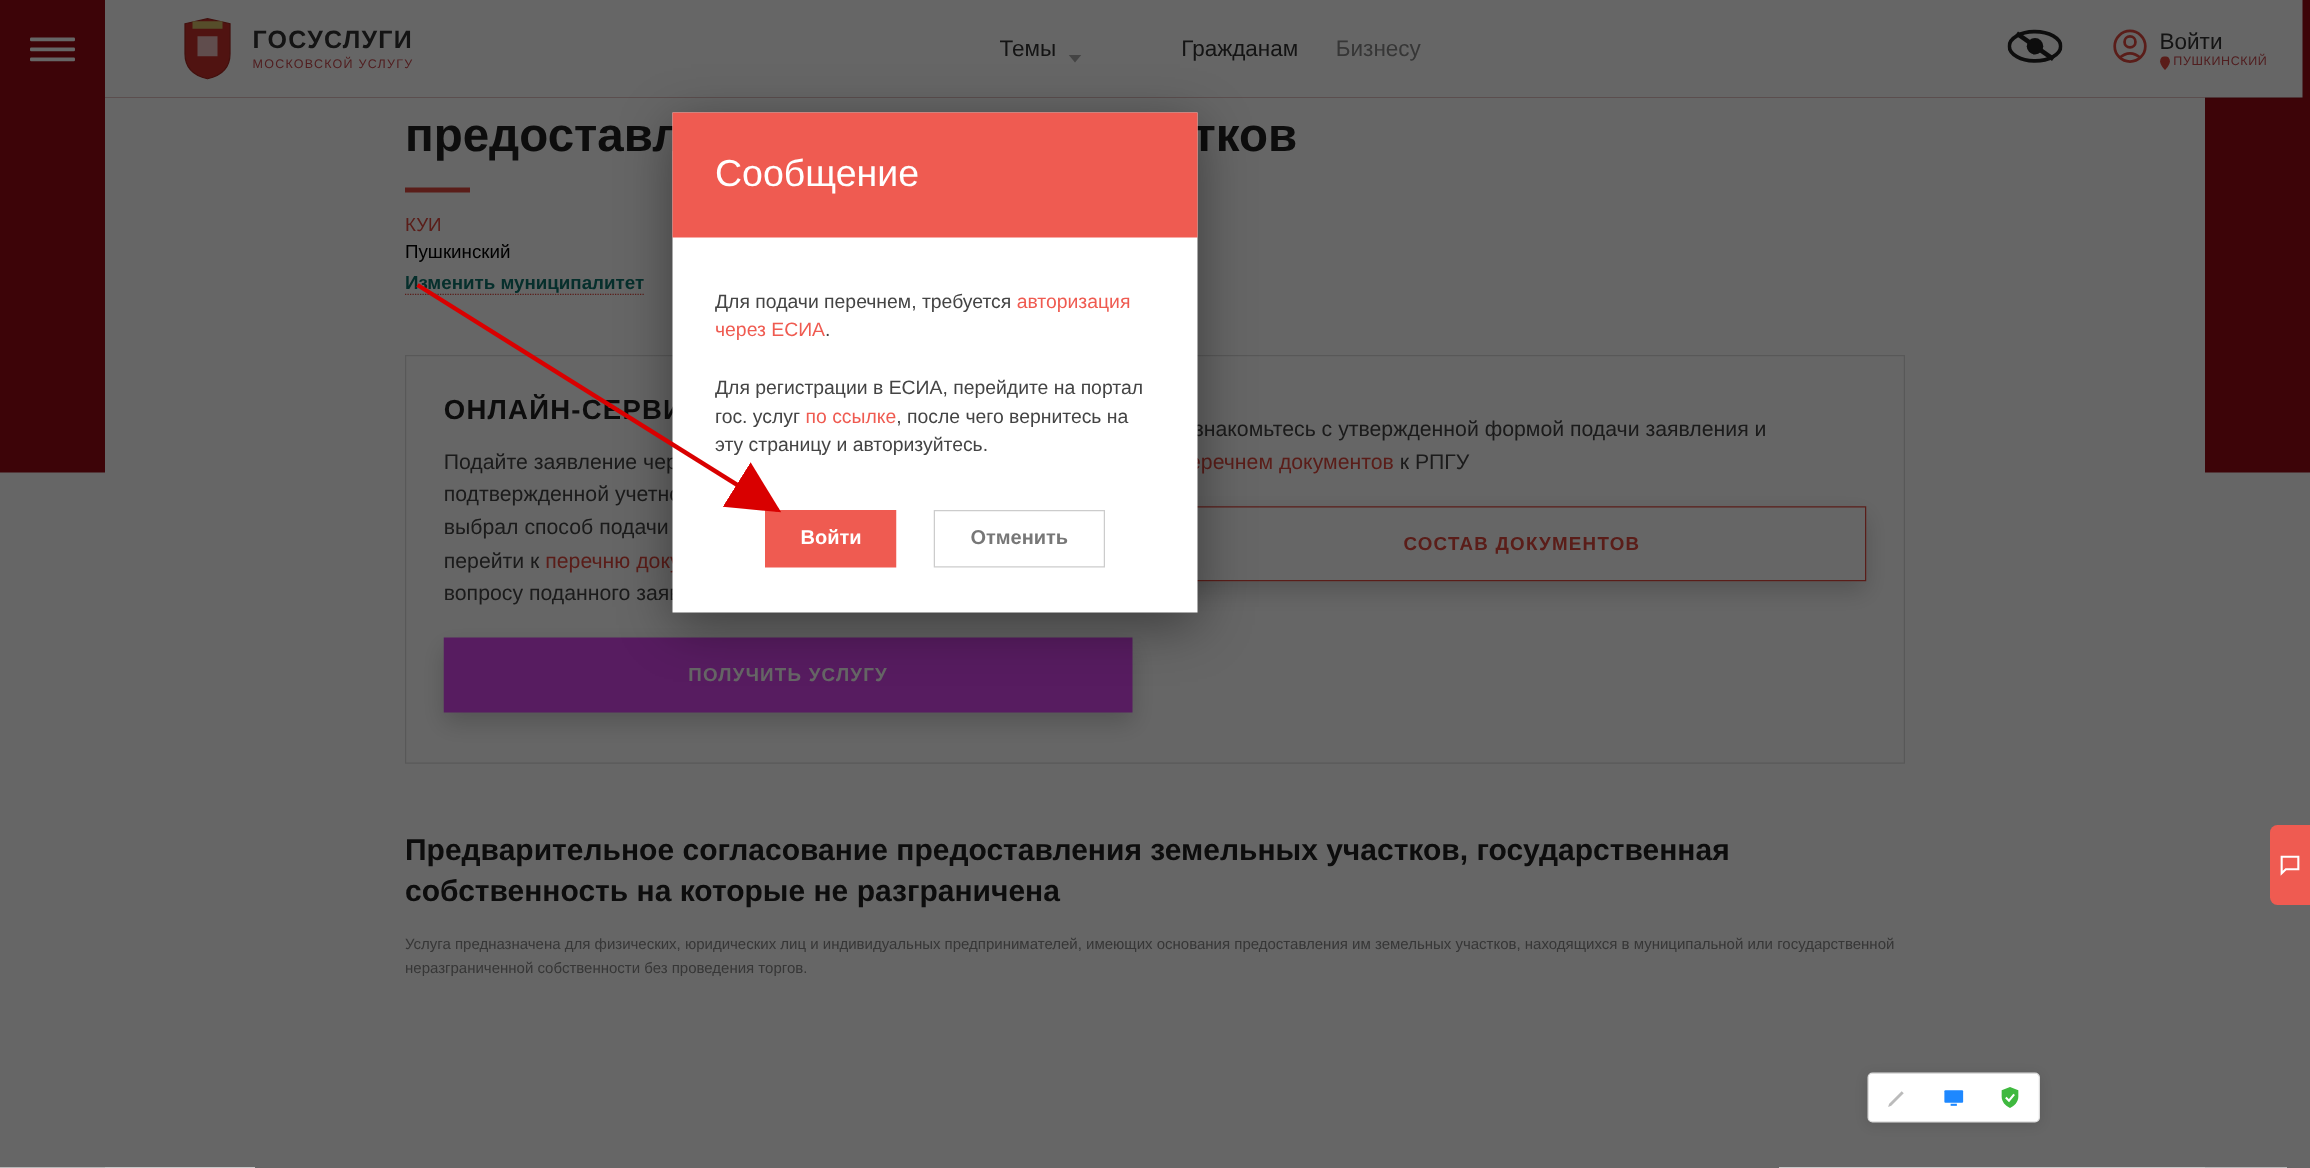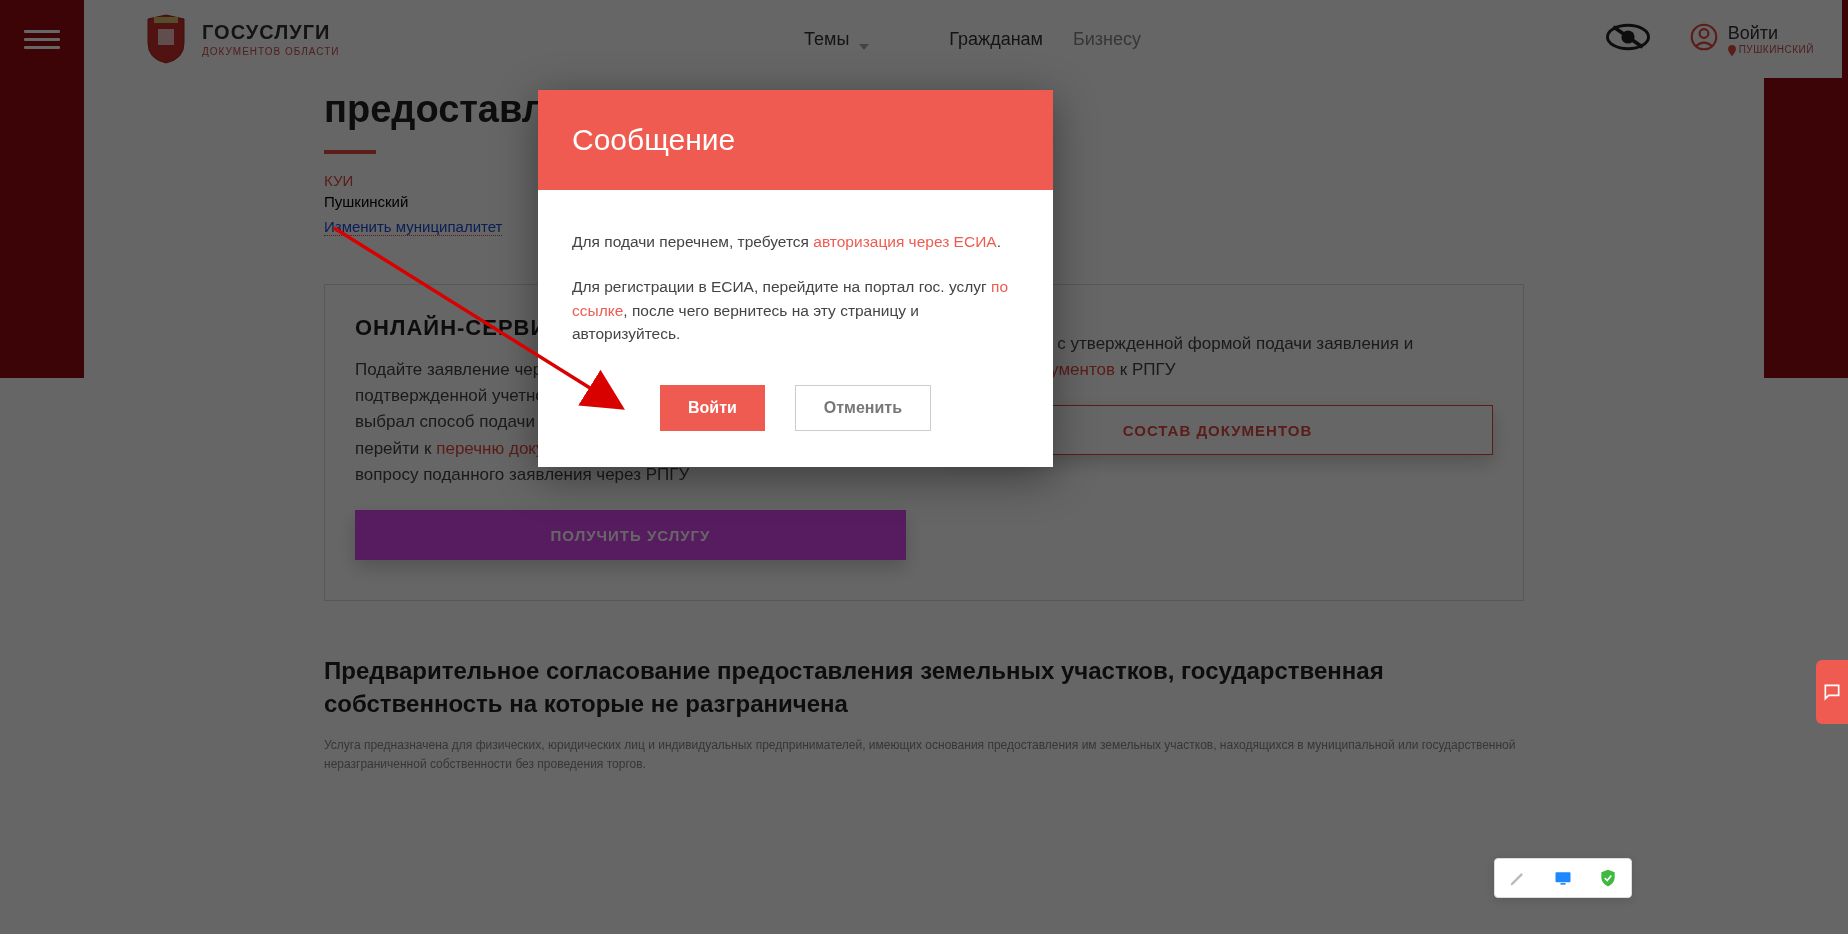--- a/index.html
+++ b/index.html
@@ -71,45 +71,45 @@
   }
 
   .page-title {
     font-size: 38px; font-weight: 700; color: #222; line-height: 1.25;
     padding-top: 8px;
   }
   .title-underline { width: 52px; height: 4px; background: #e04a3f; margin: 16px 0 18px; }
 
   .meta-line { font-size: 15px; margin-bottom: 4px; }
   .meta-line.red { color: #e04a3f; }
-  .meta-line.link { color: #1d4ed8; border-bottom: 1px dotted #e04a3f; display: inline-block; cursor: pointer; margin-top: 4px; }
+  .meta-line.link { color: #0f766e; border-bottom: 1px dotted #e04a3f; display: inline-block; cursor: pointer; margin-top: 4px; font-weight: bold; }
 
   .cards-row { display: flex; gap: 36px; margin-top: 44px; border: 1px solid #ddd; padding: 30px 30px 40px; }
   .card { flex:1; display:flex; flex-direction:column; }
   .card-title { font-size: 22px; font-weight: 700; letter-spacing: 1px; color: #222; margin-bottom: 16px; }
   .card-body { font-size: 17px; color: #444; line-height: 1.55; }
   .card-body .red-link { color: #e04a3f; }
   .card-btn {
-    margin-top: 22px; height: 50px; display:flex; align-items:center; justify-content:center;
+    margin-top: 22px; height: 60px; display:flex; align-items:center; justify-content:center;
     font-size: 15px; font-weight: 700; letter-spacing: 1px; cursor: pointer;
     box-shadow: 0 8px 18px rgba(0,0,0,0.18);
   }
   .card-btn.primary { background: #d946ef; color: #fff; }
   .card-btn.secondary { background: #fff; color: #e04a3f; border: 1px solid #e04a3f; }
 
   .sub-heading { font-size: 24px; font-weight: 700; color: #222; margin-top: 54px; line-height: 1.35; }
   .sub-para { font-size: 12px; color: #888; line-height: 1.55; margin-top: 16px; }
 
   
   .overlay {
     position: absolute; inset: 0; background: rgba(0,0,0,0.60); z-index: 5;
   }
   .modal {
     position: absolute; z-index: 6;
-    left: 538px; top: 90px; width: 515px;
+    left: 538px; top: 90px; width: 420px;
     background: #fff; box-shadow: 0 10px 40px rgba(0,0,0,0.4);
   }
   .modal-header {
     height: 100px; background: #ef5b51; color: #fff; display:flex; align-items:center;
     padding: 0 34px; font-size: 30px; font-weight: 400;
   }
   .modal-body { padding: 40px 34px 10px; font-size: 15.5px; color: #444; line-height: 1.5; }
   .modal-body a { color: #ef5b51; text-decoration: none; }
   .modal-body p + p { margin-top: 22px; }
   .modal-footer { padding: 30px 34px 36px; display:flex; gap: 30px; justify-content:center; }
@@ -150,21 +150,21 @@
 
 <div class="topbar">
   <div class="logo-wrap">
     <svg class="logo-svg" viewBox="0 0 44 52">
       <path d="M4 6 L22 2 L40 6 L40 30 Q40 46 22 50 Q4 46 4 30 Z" fill="#c9302c" stroke="#a52822" stroke-width="1"></path>
       <rect x="14" y="16" width="16" height="16" fill="#fff" opacity="0.7"></rect>
       <rect x="10" y="4" width="24" height="6" fill="#d6c069"></rect>
     </svg>
     <div class="logo-text">
       <div class="logo-title">ГОСУСЛУГИ</div>
-      <div class="logo-sub">ДОКУМЕНТОВ ОБЛАСТИ</div>
+      <div class="logo-sub">МОСКОВСКОЙ УСЛУГУ</div>
     </div>
   </div>
 
   <div class="nav-center">
     <div class="nav-item themes">
       <span>Темы</span>
       <span class="chev"></span>
     </div>
     <div style="display:flex; gap:30px;">
       <div class="nav-item">

